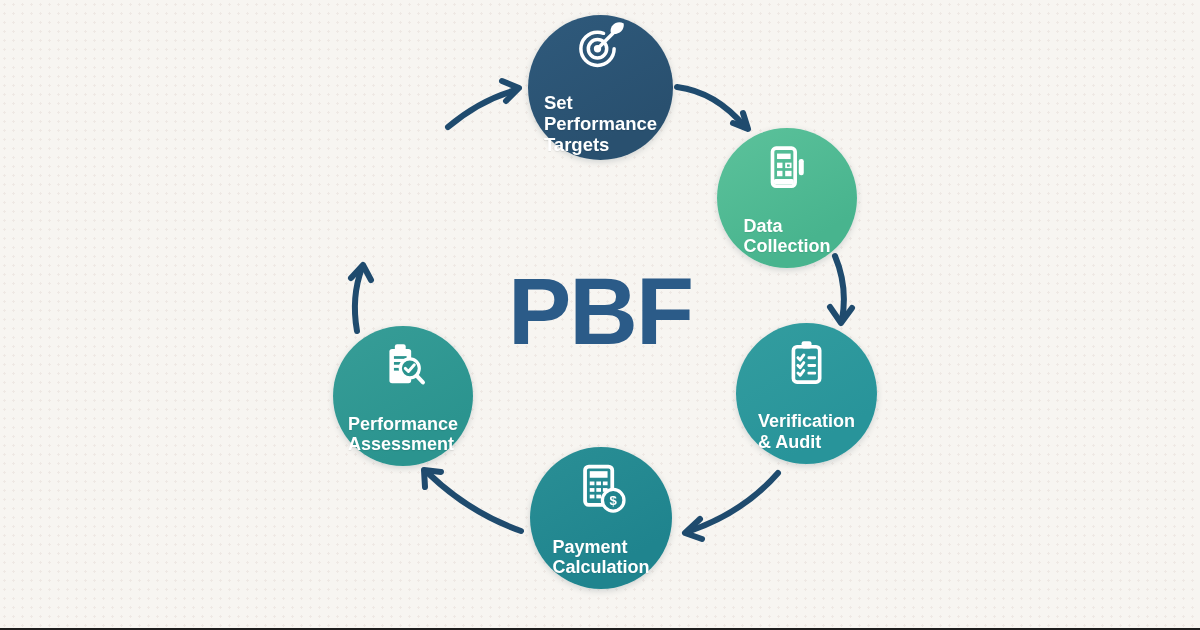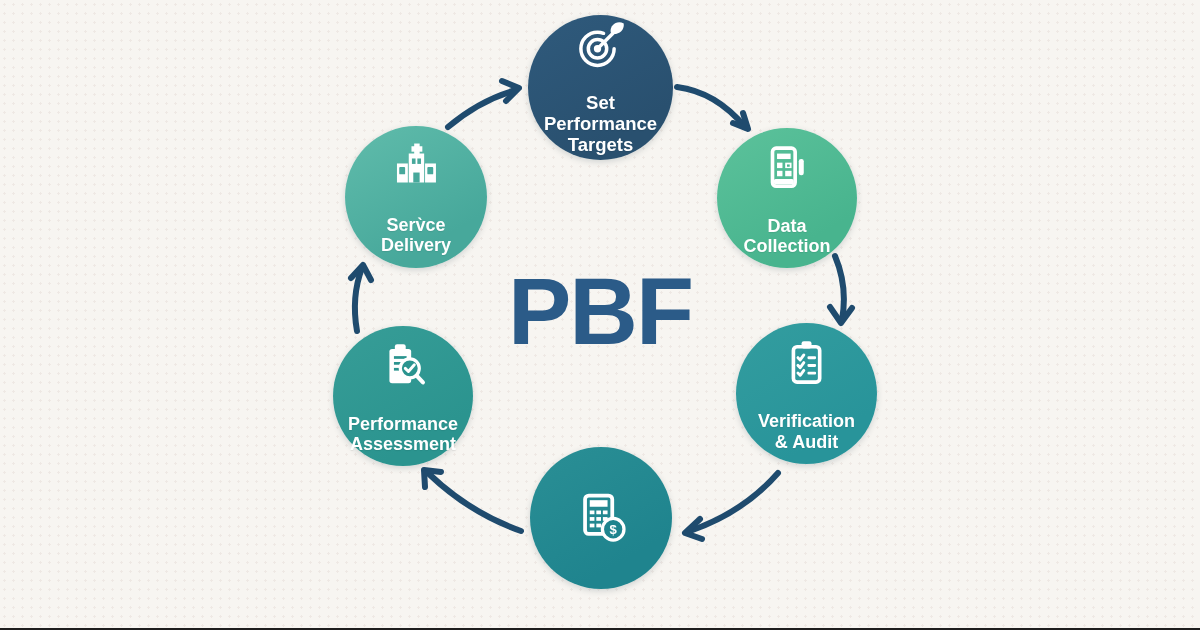--- a/index.html
+++ b/index.html
@@ -22,21 +22,21 @@
     content:"";position:absolute;left:0;right:0;bottom:0;height:2px;
     background:#1e1e1e;
   }
   .node{
     position:absolute;border-radius:50%;
     display:flex;flex-direction:column;align-items:center;justify-content:center;
     box-shadow:0 2px 6px rgba(40,60,70,0.18);
   }
   .node .icn{display:block;flex:0 0 auto;}
   .node .lbl{
-    color:#fff;font-weight:bold;text-align:center;
+    color:#fff;font-weight:bold;
     white-space:pre-line;line-height:1.12;margin-top:18px;
     text-shadow:0 1px 1px rgba(0,0,0,0.08);
   }
   
   .n-targets   {left:528px;top:15px;  width:145px;height:145px;}
   .n-data      {left:717px;top:128px; width:140px;height:140px;}
   .n-verify    {left:736px;top:323px; width:141px;height:141px;}
   .n-payment   {left:530px;top:447px; width:142px;height:142px;}
   .n-assess    {left:333px;top:326px; width:140px;height:140px;}
   .n-service   {left:345px;top:126px; width:142px;height:142px;}
@@ -140,47 +140,33 @@
       <rect class="fw" x="27" y="24" width="5" height="4"></rect>
       <rect class="fw" x="34" y="24" width="5" height="4"></rect>
       <rect class="fw" x="20" y="31" width="5" height="4"></rect>
       <rect class="fw" x="27" y="31" width="5" height="4"></rect>
       <rect class="fw" x="34" y="31" width="5" height="4"></rect>
       <rect class="fw" x="20" y="38" width="5" height="4"></rect>
       <rect class="fw" x="27" y="38" width="5" height="4"></rect>
       <circle cx="45" cy="44" r="11.5" fill="currentColor" stroke="#fff" stroke-width="3.5"></circle>
       <text x="45" y="49" text-anchor="middle" font-size="14" font-weight="bold" fill="#fff" font-family="Liberation Sans, sans-serif">$</text>
     </svg>
+    <div class="lbl">Payment
+Calculation</div>
   </div>
 
   <div class="node n-assess" style="background: linear-gradient(150deg, rgb(55, 157, 151) 0%, rgb(43, 148, 143) 75%); color: rgb(43, 148, 143);">
     <svg class="icn" width="58" height="58" viewBox="0 0 64 64">
       <rect class="fw" x="17" y="12" width="24" height="38" rx="3"></rect>
       <rect class="fw" x="23" y="7" width="12" height="8" rx="2.5"></rect>
       <rect class="fc" x="22" y="20" width="14" height="3"></rect>
       <rect class="fc" x="22" y="26.5" width="14" height="3"></rect>
       <rect class="fc" x="22" y="33" width="9" height="3"></rect>
       <circle cx="39.5" cy="33.5" r="10.5" fill="currentColor" stroke="#fff" stroke-width="3.5"></circle>
       <polyline class="st" points="34.5,33.5 38,37 44.5,29.5" stroke-width="3.2"></polyline>
       <line class="st" x1="47" y1="41.5" x2="54" y2="49" stroke-width="4.5"></line>
     </svg>
     <div class="lbl">Performance
 Assessment</div>
   </div>
 
-  <div class="node n-service" style="background: linear-gradient(150deg, rgb(96, 188, 171) 0%, rgb(71, 168, 155) 75%); color: rgb(71, 168, 155);">
-    <svg class="icn" width="58" height="58" viewBox="0 0 64 64">
-      <rect class="fw" x="30" y="5" width="6" height="12"></rect>
-      <rect class="fw" x="27" y="8" width="12" height="6"></rect>
-      <rect class="fw" x="24" y="16" width="17" height="32"></rect>
-      <rect class="fw" x="11" y="27" width="12" height="21"></rect>
-      <rect class="fw" x="42" y="27" width="12" height="21"></rect>
-      <rect class="fc" x="27.5" y="21.5" width="4" height="6"></rect>
-      <rect class="fc" x="33.5" y="21.5" width="4" height="6"></rect>
-      <rect class="fc" x="29" y="37" width="7" height="11"></rect>
-      <rect class="fc" x="13.5" y="31" width="6.5" height="8" rx="1"></rect>
-      <rect class="fc" x="44.5" y="31" width="6.5" height="8" rx="1"></rect>
-    </svg>
-    <div class="lbl">Serv̀ce
-Delivery</div>
-  </div>
 
 </div>
 
 </body></html>

